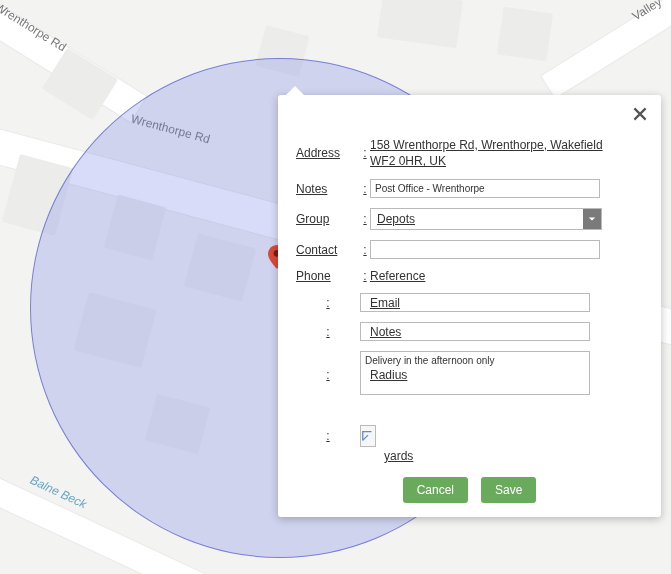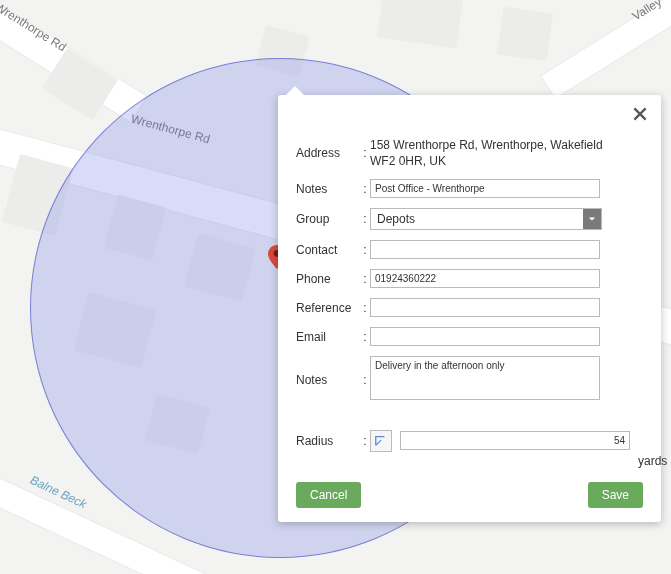--- a/index.html
+++ b/index.html
@@ -90,20 +90,21 @@
     width: 18px; height: 18px;
     cursor: pointer;
     color: #555;
   }
   .form-grid {
     display: grid;
     grid-template-columns: 64px 10px 1fr;
     row-gap: 10px;
     align-items: center;
     margin-top: 28px;
+    text-decoration: underline;
   }
   .form-grid .lbl { color: #333; }
   .form-grid .colon { text-align: center; color: #333; }
   .form-grid .val { }
   .form-grid input[type="text"], .form-grid textarea {
     width: 230px;
     border: 1px solid #bababa;
     padding: 3px 4px;
     font-family: inherit;
     font-size: 10px;
@@ -140,21 +141,21 @@
   .radius-input {
     width: 66px;
     border: 1px solid #bababa;
     padding: 3px 4px;
     text-align: right;
     font-family: inherit; font-size: 12px;
   }
   .radius-unit { color: #333; margin-top: 41px; }
   .btn-row {
     display: flex;
-    justify-content: space-between;
+    justify-content: center;
     gap: 13px;
     margin-top: 14px;
   }
   .btn {
     background: #6aaa5c;
     color: #fff;
     border: none;
     border-radius: 3px;
     padding: 6px 14px;
     font-size: 12px;
@@ -224,21 +225,20 @@
           </div>
         </div>
       </div>
 
       <div class="lbl">Contact</div>
       <div class="colon">:</div>
       <div class="val"><input type="text" style=""></div>
 
       <div class="lbl">Phone</div>
       <div class="colon">:</div>
-      <div class="val"><input type="text" value="01924360222" style=""></div>
 
       <div class="lbl">Reference</div>
       <div class="colon">:</div>
       <div class="val"><input type="text" style=""></div>
 
       <div class="lbl">Email</div>
       <div class="colon">:</div>
       <div class="val"><input type="text" style=""></div>
 
       <div class="lbl" style="align-self:center">Notes</div>
@@ -247,21 +247,20 @@
 
       <div class="lbl">Radius</div>
       <div class="colon">:</div>
       <div class="val">
         <div class="radius-row">
           <div class="radius-icon">
             <svg viewBox="0 0 16 16">
                 <path d="M2 13 L2 3 L12 3 M2 13 L8 7"></path>
               </svg>
           </div>
-          <input class="radius-input" type="text" value="54" style="">
           <span class="radius-unit">yards</span>
         </div>
       </div>
     </div>
 
     <div class="btn-row">
       <button class="btn">Cancel</button>
       <button class="btn">Save</button>
     </div>
   </div>

